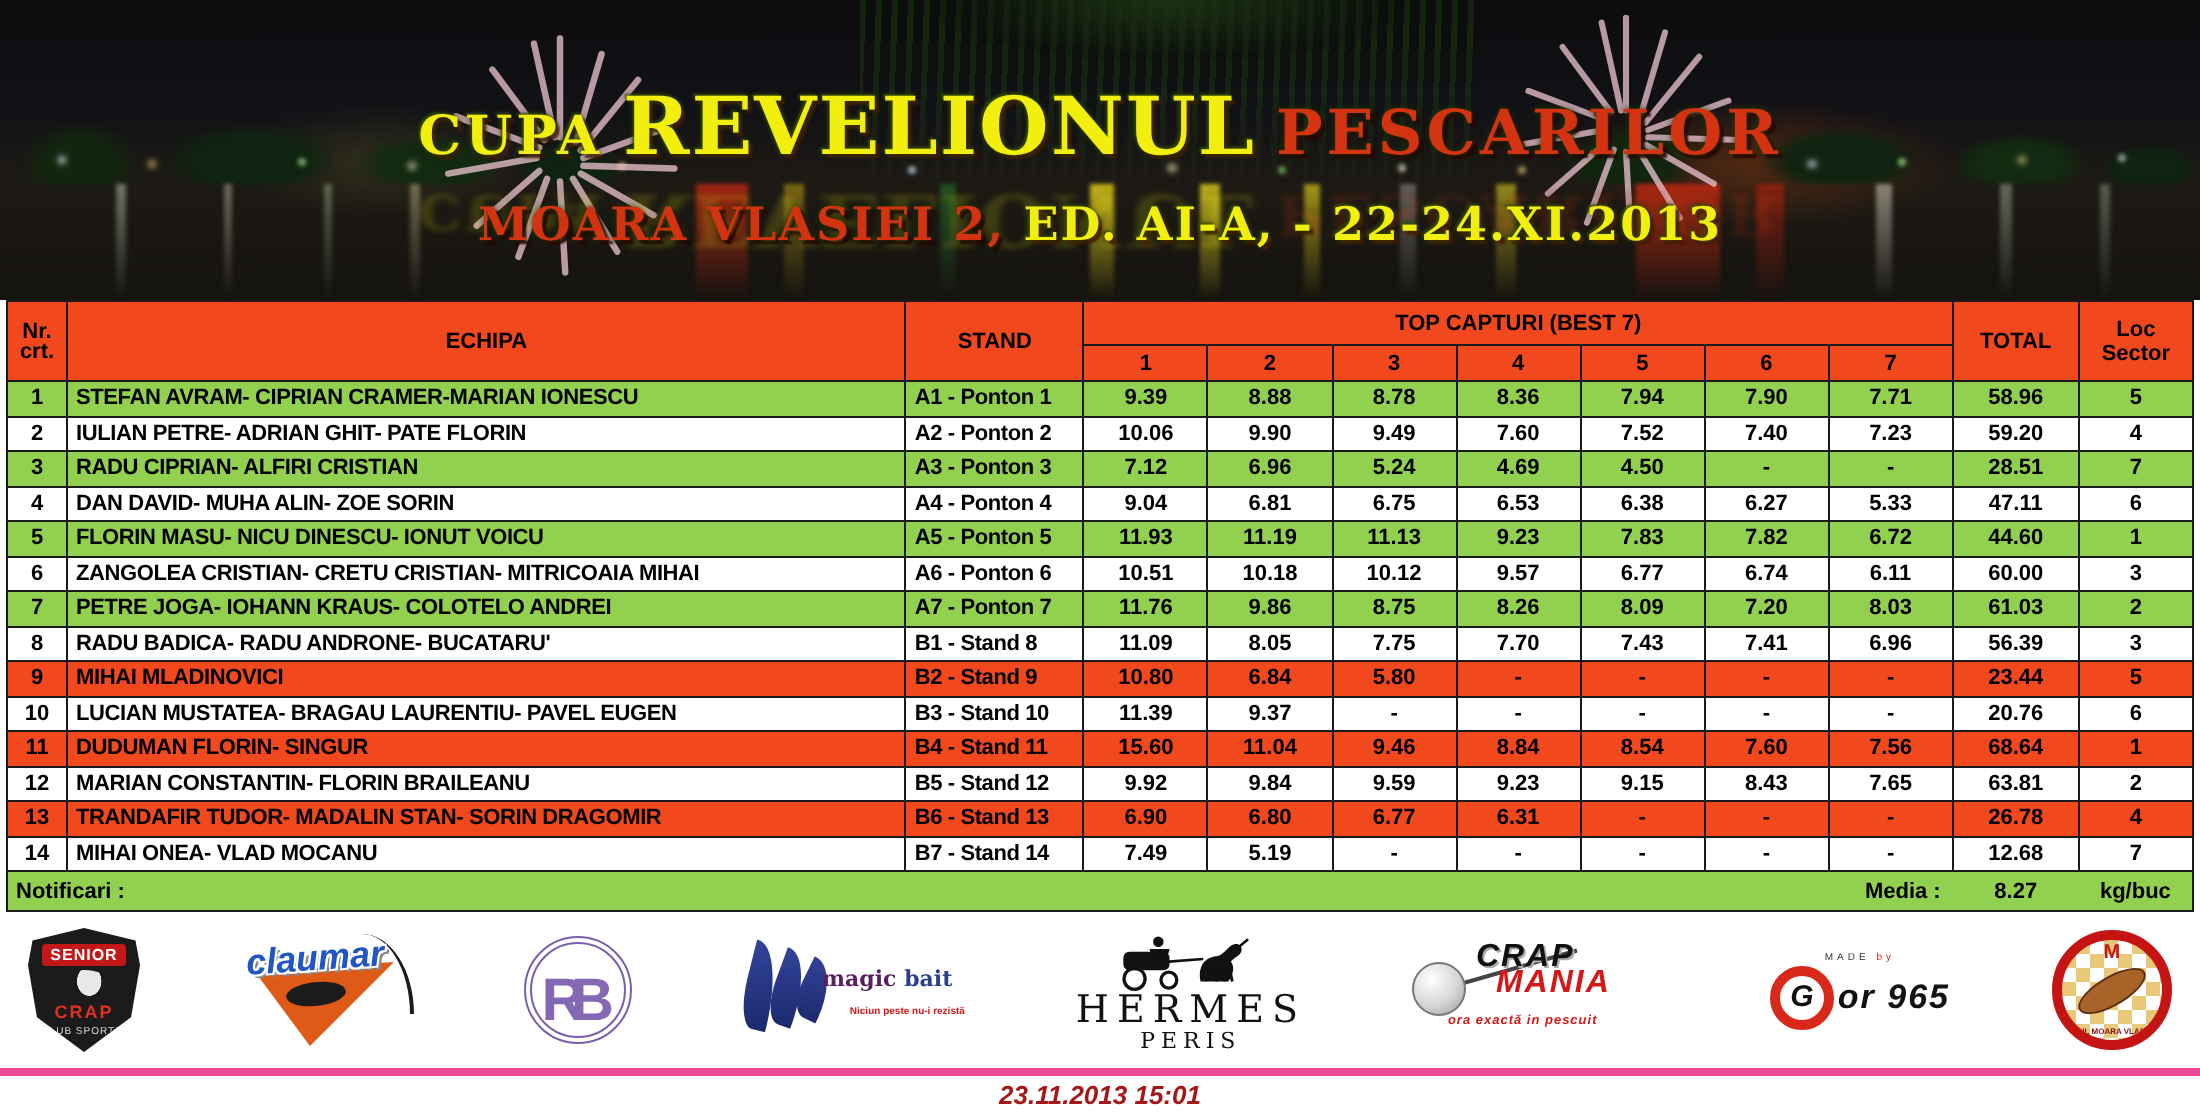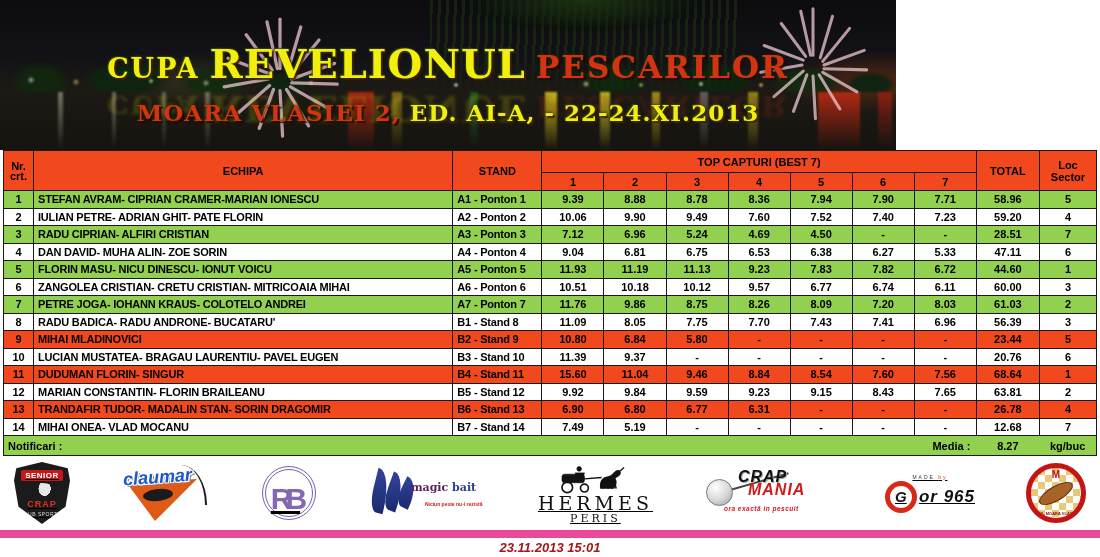--- a/index.html
+++ b/index.html
@@ -1,19 +1,19 @@
 <!DOCTYPE html>
 <html><head>
 <meta charset="utf-8">
 <style>
   * { margin:0; padding:0; box-sizing:border-box; }
   body { width:1100px; height:557px; overflow:hidden; background:#fff; font-family:"Liberation Sans",sans-serif; }
 
   
-  .banner { position:relative; width:896px; height:150px; overflow:hidden;
+  .banner { position:relative; width:1100px; height:150px; overflow:hidden;
     background:
       radial-gradient(140px 45px at 880px 82px, rgba(150,60,15,.45), transparent 70%),
       radial-gradient(110px 40px at 190px 80px, rgba(95,95,45,.30), transparent 70%),
       linear-gradient(#0c0c0f 0px, #131216 58px, #1d1a15 90px, #15130f 150px);
     text-decoration: underline;
   }
   .trees { position:absolute; top:52px; height:40px; filter:blur(1px); }
   .trees.left { left:0; width:310px; background:
       radial-gradient(42px 30px at 40px 30px, #12260e 40%, transparent 72%),
       radial-gradient(62px 26px at 125px 28px, #0f2410 45%, transparent 72%),
@@ -68,22 +68,22 @@
   .c-team, .c-stand { text-align:left !important; padding-left:4px !important; font-size:11.5px; letter-spacing:-.2px; }
   tr.green td { background:#92d050; }
   tr.white td { background:#ffffff; }
   tr.red td { background:#f2481e; }
   tr.foot td { background:#92d050; height:20px; font-size:11px; }
   tr.foot .nb { border-left:hidden; }
   .f-not { text-align:left !important; padding-left:4px !important; }
   .f-med { text-align:right !important; padding-right:6px !important; }
 
   
-  .logos { width:1100px; height:82px; background:#fff; border-bottom:8px solid #ec4899;
-      display:flex; align-items:center; justify-content:space-between; padding:0 14px;text-decoration:underline; }
+  .logos { width:1100px; height:82px; background:#fff; border-bottom:4px solid #ec4899;
+      display:flex; align-items:center; justify-content:space-between; padding:0 14px; }
   .logo { position:relative; display:flex; flex-direction:column; align-items:center; justify-content:center; }
 
   .sc-shield { width:56px; height:62px; background:#1b1b1b; border-radius:6px 6px 24px 24px;
       clip-path:polygon(50% 0,96% 10%,100% 30%,92% 72%,50% 100%,8% 72%,0 30%,4% 10%);
       display:flex; flex-direction:column; align-items:center; justify-content:center; gap:2px; }
   .sc-band { background:#c41818; color:#fff; font-size:8px; font-weight:bold; padding:1px 4px; border-radius:2px; letter-spacing:.5px; }
   .sc-man { width:26px; height:14px; background:radial-gradient(10px 12px at 60% 40%, #e8e8e8 60%, transparent 62%); border-radius:50%; }
   .sc-crap { color:#e03020; font-size:9px; font-weight:bold; letter-spacing:1px; }
   .sc-club { color:#ddd; font-size:5px; letter-spacing:.5px; }
 

